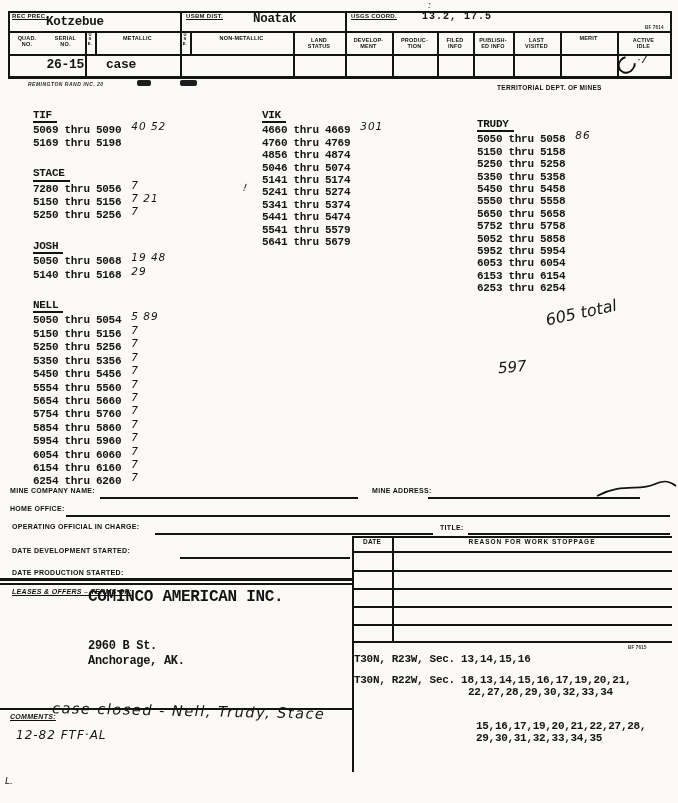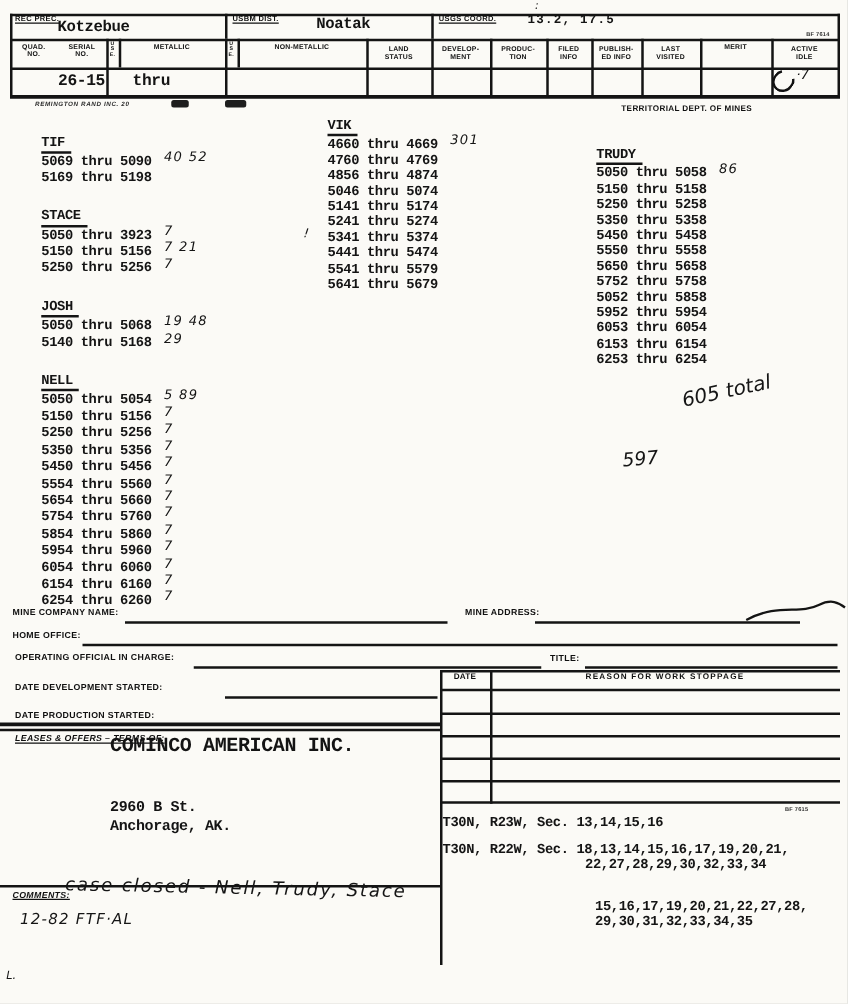--- a/index.html
+++ b/index.html
@@ -89,36 +89,36 @@
 INFO</div>
   <div class="cell-lbl" style="left:473px;top:37px;width:40px;">PUBLISH-
 ED INFO</div>
   <div class="cell-lbl" style="left:513px;top:37px;width:47px;">LAST
 VISITED</div>
   <div class="cell-lbl" style="left:560px;top:35px;width:57px;">MERIT</div>
   <div class="cell-lbl" style="left:617px;top:37px;width:53px;">ACTIVE
 IDLE</div>
 
   <div class="typed" style="left:18px;top:57px;width:66px;text-align:right;font-size:13px;">26-15</div>
-  <div class="typed" style="left:106px;top:57px;font-size:13px;">thru</div>
+  <div class="typed" style="left:106px;top:57px;font-size:13px;">case</div>
   <div class="circle-mark" style="left:618px;top:56px;"></div>
 
   <div class="tiny" style="left:28px;top:81px;font-size:5px;font-style:italic;letter-spacing:.5px;">REMINGTON RAND INC. 20</div>
   <div class="smudge" style="left:137px;top:80px;width:14px;height:6px;"></div>
   <div class="smudge" style="left:180px;top:80px;width:17px;height:6px;"></div>
   <div class="lbl" style="left:497px;top:85px;font-size:6.5px;">TERRITORIAL DEPT. OF MINES</div>
 
   <div>
       <div class="claim-col" style="left: 33px; top: 104px;">
         <div class="claim-group"><div class="claim-name">TIF</div><div class="claim-row"><span>5069 thru 5090</span><span class="note">40 52</span></div><div class="claim-row"><span>5169 thru 5198</span></div></div>
-        <div class="claim-group"><div class="claim-name">STACE</div><div class="claim-row"><span>5050 thru 3923</span><span class="note">7</span></div><div class="claim-row"><span>5150 thru 5156</span><span class="note">7 21</span></div><div class="claim-row"><span>5250 thru 5256</span><span class="note">7</span></div></div>
+        <div class="claim-group"><div class="claim-name">STACE</div><div class="claim-row"><span>7280 thru 5056</span><span class="note">7</span></div><div class="claim-row"><span>5150 thru 5156</span><span class="note">7 21</span></div><div class="claim-row"><span>5250 thru 5256</span><span class="note">7</span></div></div>
         <div class="claim-group"><div class="claim-name">JOSH</div><div class="claim-row"><span>5050 thru 5068</span><span class="note">19 48</span></div><div class="claim-row"><span>5140 thru 5168</span><span class="note">29</span></div></div>
         <div class="claim-group"><div class="claim-name">NELL</div><div class="claim-row"><span>5050 thru 5054</span><span class="note">5 89</span></div><div class="claim-row"><span>5150 thru 5156</span><span class="note">7</span></div><div class="claim-row"><span>5250 thru 5256</span><span class="note">7</span></div><div class="claim-row"><span>5350 thru 5356</span><span class="note">7</span></div><div class="claim-row"><span>5450 thru 5456</span><span class="note">7</span></div><div class="claim-row"><span>5554 thru 5560</span><span class="note">7</span></div><div class="claim-row"><span>5654 thru 5660</span><span class="note">7</span></div><div class="claim-row"><span>5754 thru 5760</span><span class="note">7</span></div><div class="claim-row"><span>5854 thru 5860</span><span class="note">7</span></div><div class="claim-row"><span>5954 thru 5960</span><span class="note">7</span></div><div class="claim-row"><span>6054 thru 6060</span><span class="note">7</span></div><div class="claim-row"><span>6154 thru 6160</span><span class="note">7</span></div><div class="claim-row"><span>6254 thru 6260</span><span class="note">7</span></div></div>
       </div>
-      <div class="claim-col" style="left: 262px; top: 90px;">
+      <div class="claim-col" style="left: 262px; top: 104px;">
         <div class="claim-group"><div class="claim-name">VIK</div><div class="claim-row"><span>4660 thru 4669</span><span class="note">301</span></div><div class="claim-row"><span>4760 thru 4769</span></div><div class="claim-row"><span>4856 thru 4874</span></div><div class="claim-row"><span>5046 thru 5074</span></div><div class="claim-row"><span>5141 thru 5174</span></div><div class="claim-row"><span>5241 thru 5274</span></div><div class="claim-row"><span>5341 thru 5374</span></div><div class="claim-row"><span>5441 thru 5474</span></div><div class="claim-row"><span>5541 thru 5579</span></div><div class="claim-row"><span>5641 thru 5679</span></div></div>
       </div>
       <div class="claim-col" style="left: 477px; top: 113px;">
         <div class="claim-group"><div class="claim-name">TRUDY</div><div class="claim-row"><span>5050 thru 5058</span><span class="note">86</span></div><div class="claim-row"><span>5150 thru 5158</span></div><div class="claim-row"><span>5250 thru 5258</span></div><div class="claim-row"><span>5350 thru 5358</span></div><div class="claim-row"><span>5450 thru 5458</span></div><div class="claim-row"><span>5550 thru 5558</span></div><div class="claim-row"><span>5650 thru 5658</span></div><div class="claim-row"><span>5752 thru 5758</span></div><div class="claim-row"><span>5052 thru 5858</span></div><div class="claim-row"><span>5952 thru 5954</span></div><div class="claim-row"><span>6053 thru 6054</span></div><div class="claim-row"><span>6153 thru 6154</span></div><div class="claim-row"><span>6253 thru 6254</span></div></div>
       </div>
     </div>
 
   <div class="lbl" style="left:10px;top:488px;font-size:7px;">MINE COMPANY NAME:</div>
   <div class="line" style="left:100px;top:497px;width:258px;height:1.7px;"></div>
   <div class="lbl" style="left:372px;top:488px;font-size:7px;">MINE ADDRESS:</div>

